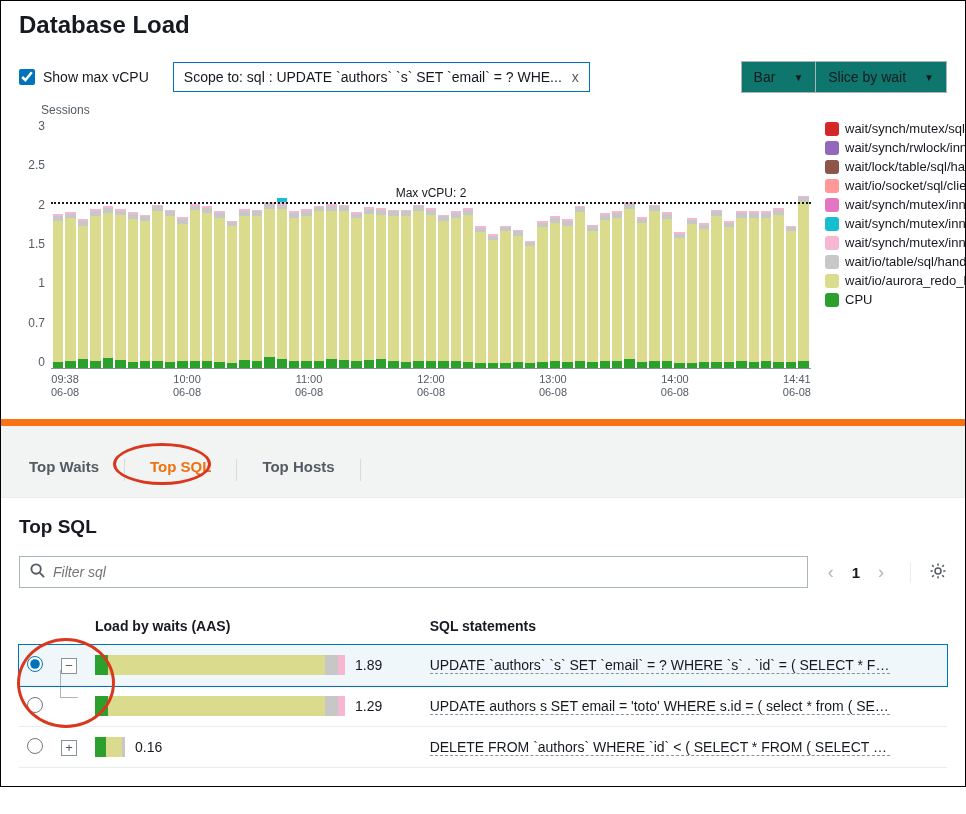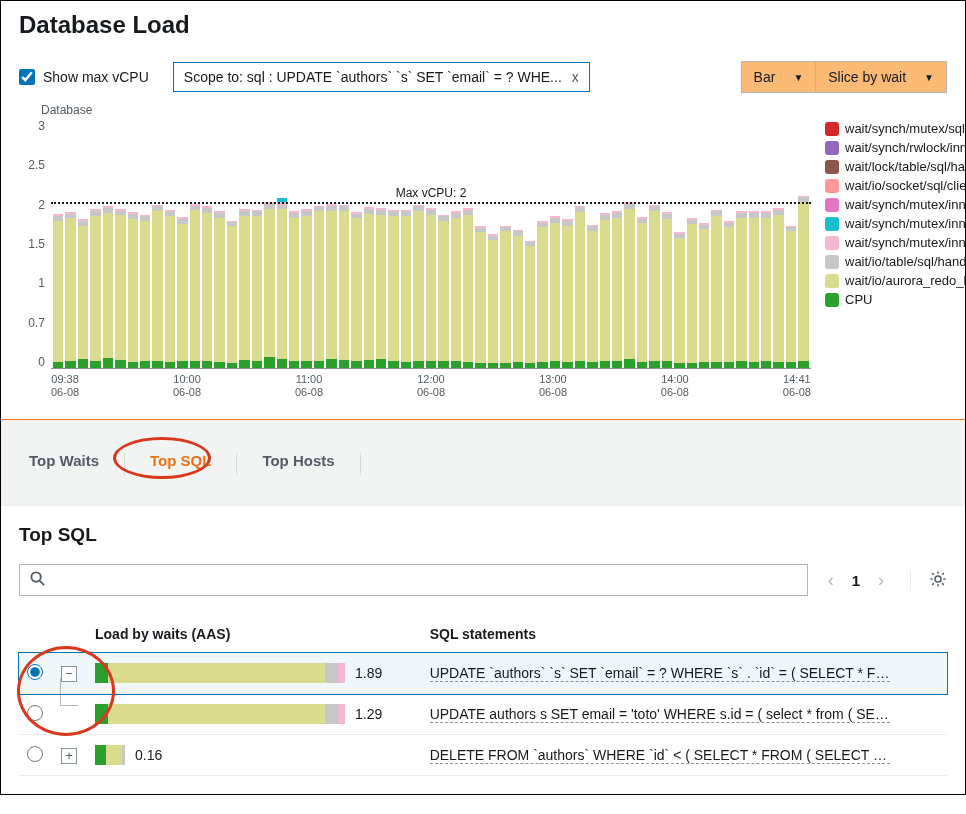--- a/index.html
+++ b/index.html
@@ -7,38 +7,38 @@
 .hdr{padding:10px 18px 8px}
 .hdr h1{font-size:24px;font-weight:700}
 .hdr .sub{color:#545b64;font-size:13px;margin-top:2px}
 .ctrls{display:flex;align-items:center;padding:14px 18px 10px;gap:24px}
 .ctrls .left{display:flex;align-items:center;gap:24px}
 .ctrls .right{margin-left:auto;display:flex;gap:0}
 .chk{display:flex;align-items:flex-end;gap:8px}
 .chk input{width:16px;height:16px;accent-color:#0073bb}
 .token{border:1px solid #0073bb;padding:6px 10px;display:flex;align-items:center;gap:10px;color:#16191f;font-size:14px;background:#fff}
 .token .x{color:#545b64;cursor:pointer}
-.selbtn{border:1px solid #aab7b8;padding:7px 12px;background:#fdba74;display:flex;align-items:center;gap:18px;font-size:14px}
+.selbtn{border:1px solid #aab7b8;padding:7px 12px;background:#0f766e;display:flex;align-items:center;gap:18px;font-size:14px}
 .selbtn .tri{font-size:10px}
 .selbtn+.selbtn{border-left:none}
 .chartwrap{padding:0 18px 20px;position:relative}
 .axlbl{font-size:12px;color:#545b64;margin-left:22px;margin-bottom:2px}
 .plot{display:flex}
 .yaxis{display:flex;flex-direction:column;justify-content:space-between;height:250px;width:32px;text-align:right;font-size:12px;color:#545b64;padding-right:6px}
 .bars{position:relative;height:250px;width:760px;border-bottom:1px solid #879596;display:flex;align-items:flex-end;gap:2px;padding:0 2px}
 .maxline{position:absolute;left:0;right:0;border-top:2px dotted #16191f;top:83px}
 .maxline span{position:absolute;top:-18px;left:50%;transform:translateX(-50%);background:#fff;font-size:12px;color:#16191f;padding:0 4px}
 .bar{flex:1;display:flex;flex-direction:column-reverse}
 .bar .seg{width:100%}
 .xaxis{display:flex;width:760px;margin-left:32px;margin-top:4px;font-size:11px;color:#545b64;justify-content:space-between}
 .xaxis div{text-align:center;line-height:1.2}
 .legend{position:absolute;right:0;top:18px;font-size:13px;color:#16191f}
 .legend .li{display:flex;align-items:center;gap:6px;margin-bottom:4px;white-space:nowrap;overflow:hidden;width:140px}
 .legend .sw{width:14px;height:14px;border-radius:3px;flex-shrink:0}
-.tabstrip{background:#f2f3f3;border-top:1px solid #f97316;border-bottom:1px solid #eaeded;padding:26px 18px 24px;display:flex;gap:9px;position:relative}
+.tabstrip{background:#f2f3f3;border-top:7px solid #f97316;border-bottom:1px solid #eaeded;padding:26px 18px 10px;display:flex;gap:9px;position:relative}
 .tab{padding:6px 10px 12px;font-size:15px;font-weight:700;color:#545b64;cursor:pointer}
 .tab.sel{color:#ec7211}
 .sep{width:1px;background:#d5dbdb;height:22px;align-self:center;margin:0 6px}
 .ellipse-hl{position:absolute;border:3.5px solid #d9381e;border-radius:50%;pointer-events:none}
 .section{padding:18px}
 .section h2{font-size:19px;font-weight:700;margin-bottom:18px}
 .filterrow{display:flex;align-items:center;gap:20px}
 .filt{flex:1;border:1px solid #aab7b8;padding:6px 10px;display:flex;align-items:center;gap:8px;color:#879596}
 .filt .ic{color:#545b64}
 .filt input{border:none;outline:none;font-size:14px;flex:1;font-style:italic;color:#879596}
@@ -84,21 +84,21 @@
       <span class="tri">▼</span>
     </div>
     <div class="selbtn">
       <span>Slice by wait</span>
       <span class="tri">▼</span>
     </div>
   </div>
 </div>
 
 <div class="chartwrap">
-  <div class="axlbl">Database</div>
+  <div class="axlbl">Sessions</div>
   <div class="plot">
     <div class="yaxis" id="yaxis">
         <div>3</div>
         <div>2.5</div>
         <div>2</div>
         <div>1.5</div>
         <div>1</div>
         <div>0.7</div>
         <div>0</div>
       </div>
@@ -541,20 +541,21 @@
 <div class="section">
   <h2>Top SQL</h2>
   <div class="filterrow">
     <div class="filt">
       <span class="ic">
         <svg width="15" height="15" viewBox="0 0 16 16">
             <circle cx="6.5" cy="6.5" r="5" fill="none" stroke="#545b64" stroke-width="2"></circle>
             <line x1="10.5" y1="10.5" x2="15" y2="15" stroke="#545b64" stroke-width="2"></line>
           </svg>
       </span>
+      <input placeholder="Filter sql" style="">
     </div>
     <div class="pager">
       <span class="arrow">‹</span>
       <b>1</b>
       <span class="arrow">›</span>
     </div>
     <div class="gear-area">
       <span>
         <svg width="18" height="18" viewBox="0 0 24 24">
             <path fill="none" stroke="#545b64" stroke-width="2" d="M12 8a4 4 0 100 8 4 4 0 000-8zM12 2v3M12 19v3M4.2 4.2l2.1 2.1M17.7 17.7l2.1 2.1M2 12h3M19 12h3M4.2 19.8l2.1-2.1M17.7 6.3l2.1-2.1"></path>

